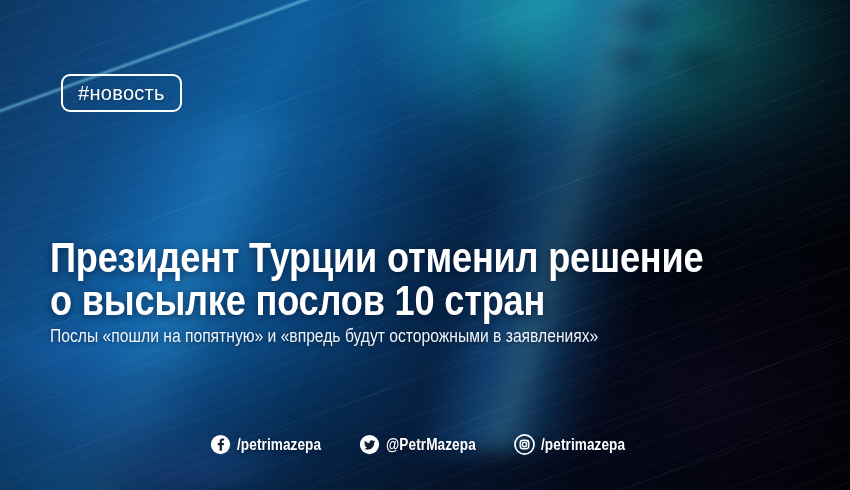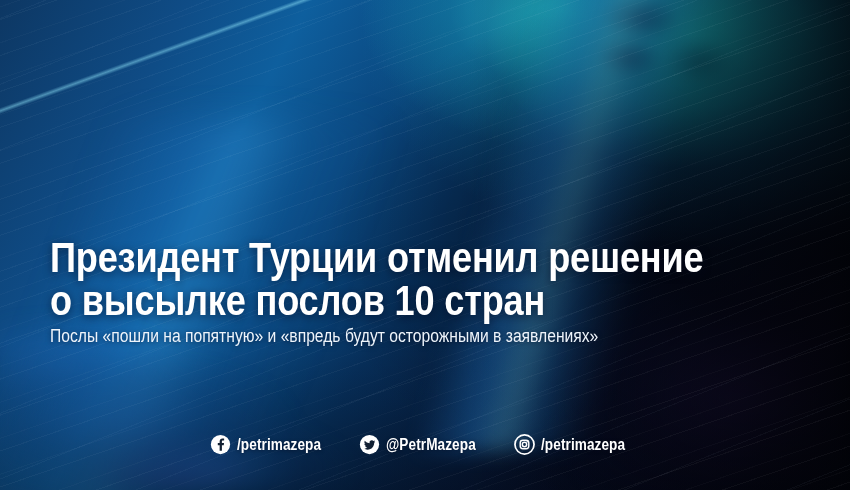--- a/index.html
+++ b/index.html
@@ -275,20 +275,21 @@
   <div class="bg-layer" id="bg-beam2"></div>
   <div class="bg-layer" id="bg-swirl"></div>
   <div class="bg-layer" id="bg-purple"></div>
   <div class="bg-layer" id="bg-vignette"></div>
   <div class="bg-layer" id="bg-streaks"></div>
   <div class="bg-layer" id="bg-streaks2"></div>
   <div class="bg-layer" id="bg-hairline"></div>
 
   <div id="content">
 
+    <div id="badge">#новость</div>
 
     <h1 id="headline">Президент Турции отменил решение о высылке послов 10 стран</h1>
 
     <p id="subtitle">Послы «пошли на попятную» и «впредь будут осторожными в заявлениях»</p>
 
     <div id="socials">
 
       <div class="social">
         <svg class="social-icon" viewBox="0 0 24 24">
           <circle cx="12" cy="12" r="11" fill="#ffffff"></circle>

